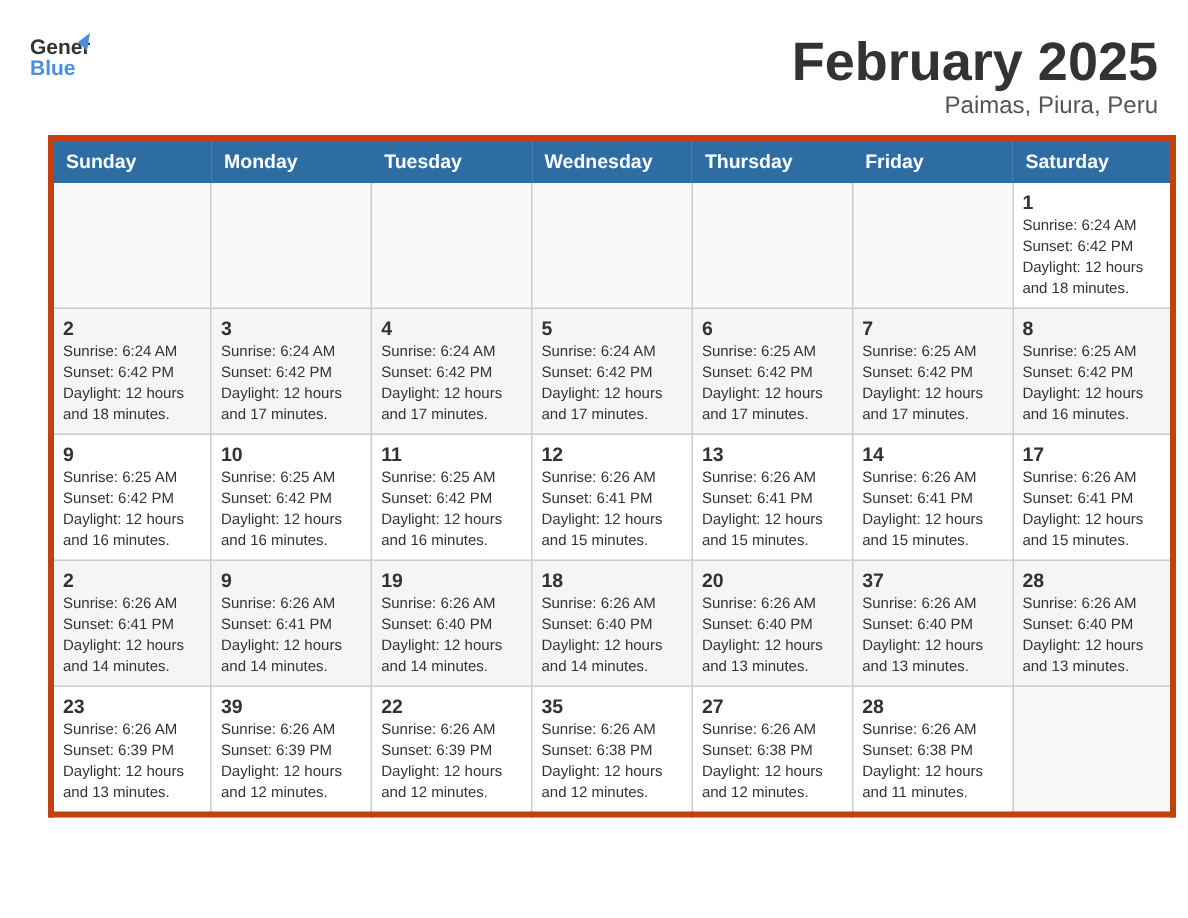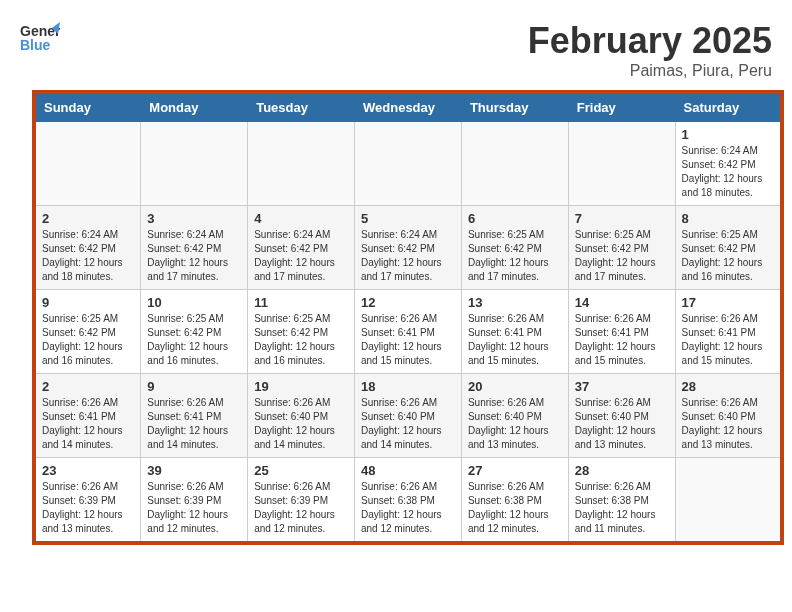--- a/index.html
+++ b/index.html
@@ -288,28 +288,28 @@
 and 13 minutes.</div>
         </td>
         <td>
           <span class="day-num">39</span>
           <div class="day-info" style="white-space: pre-line;">Sunrise: 6:26 AM
 Sunset: 6:39 PM
 Daylight: 12 hours
 and 12 minutes.</div>
         </td>
         <td>
-          <span class="day-num">25</span>
+          <span class="day-num">22</span>
           <div class="day-info" style="white-space: pre-line;">Sunrise: 6:26 AM
 Sunset: 6:39 PM
 Daylight: 12 hours
 and 12 minutes.</div>
         </td>
         <td>
-          <span class="day-num">48</span>
+          <span class="day-num">35</span>
           <div class="day-info" style="white-space: pre-line;">Sunrise: 6:26 AM
 Sunset: 6:38 PM
 Daylight: 12 hours
 and 12 minutes.</div>
         </td>
         <td>
           <span class="day-num">27</span>
           <div class="day-info" style="white-space: pre-line;">Sunrise: 6:26 AM
 Sunset: 6:38 PM
 Daylight: 12 hours

